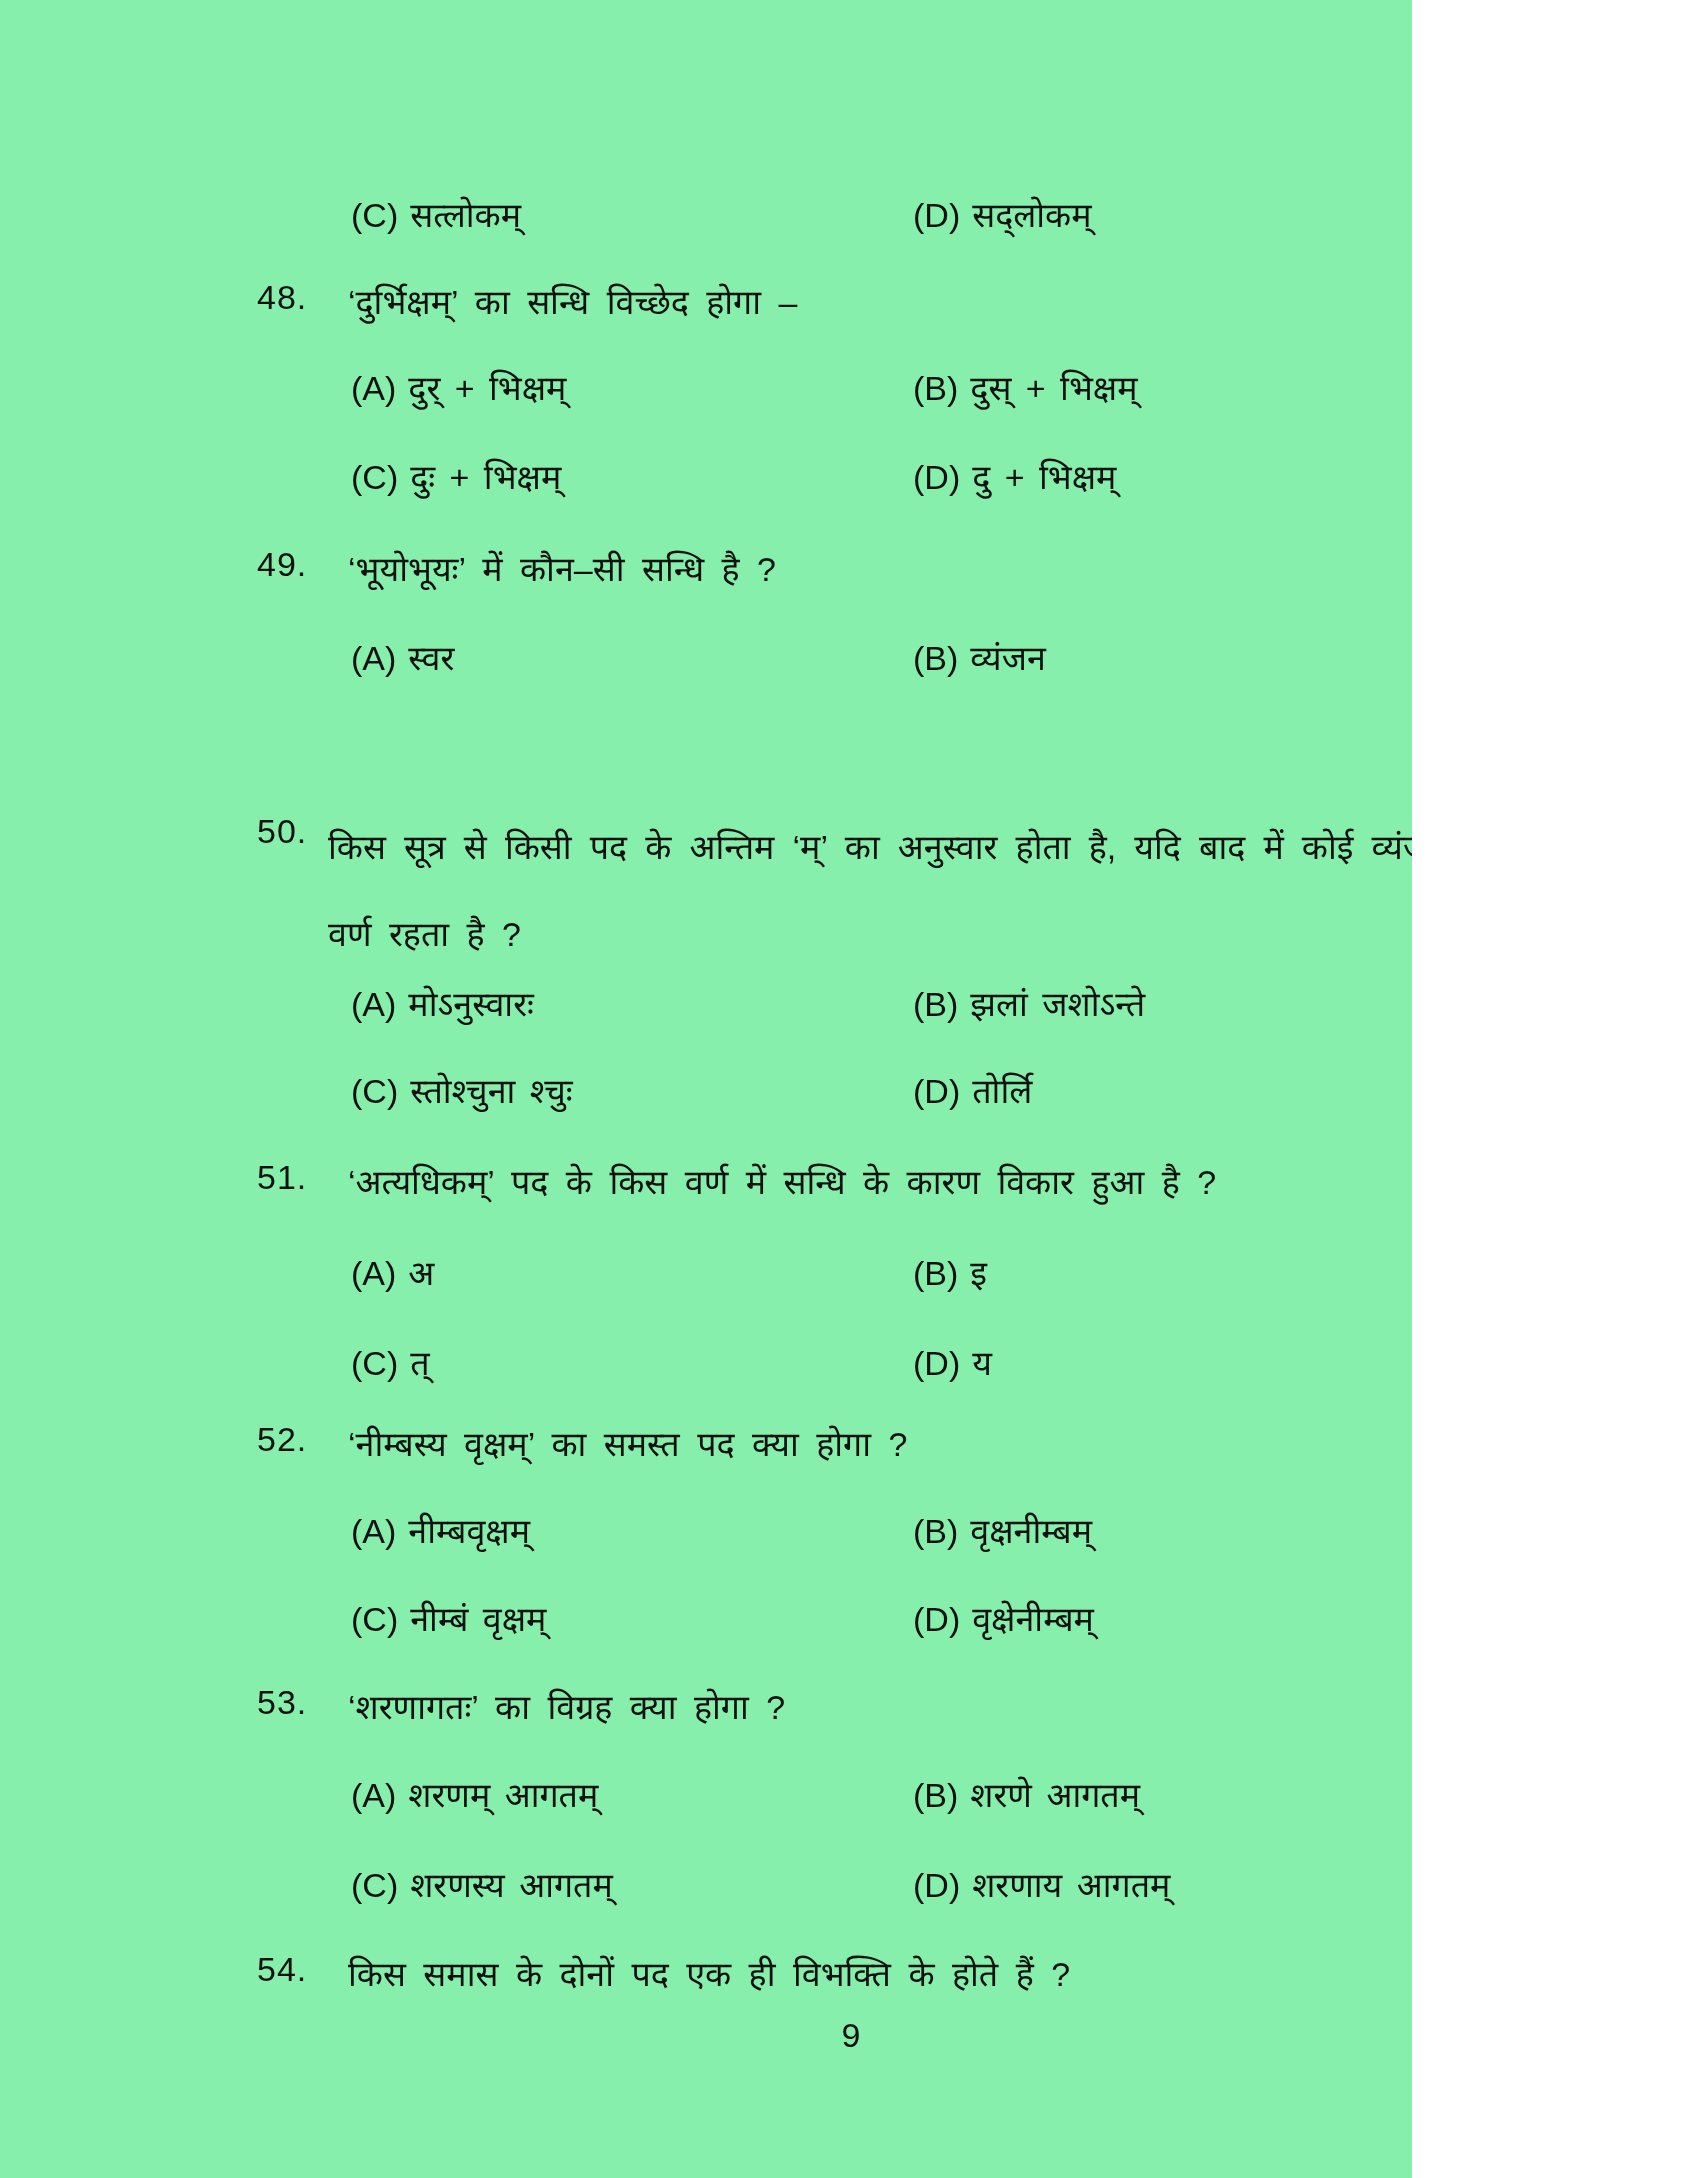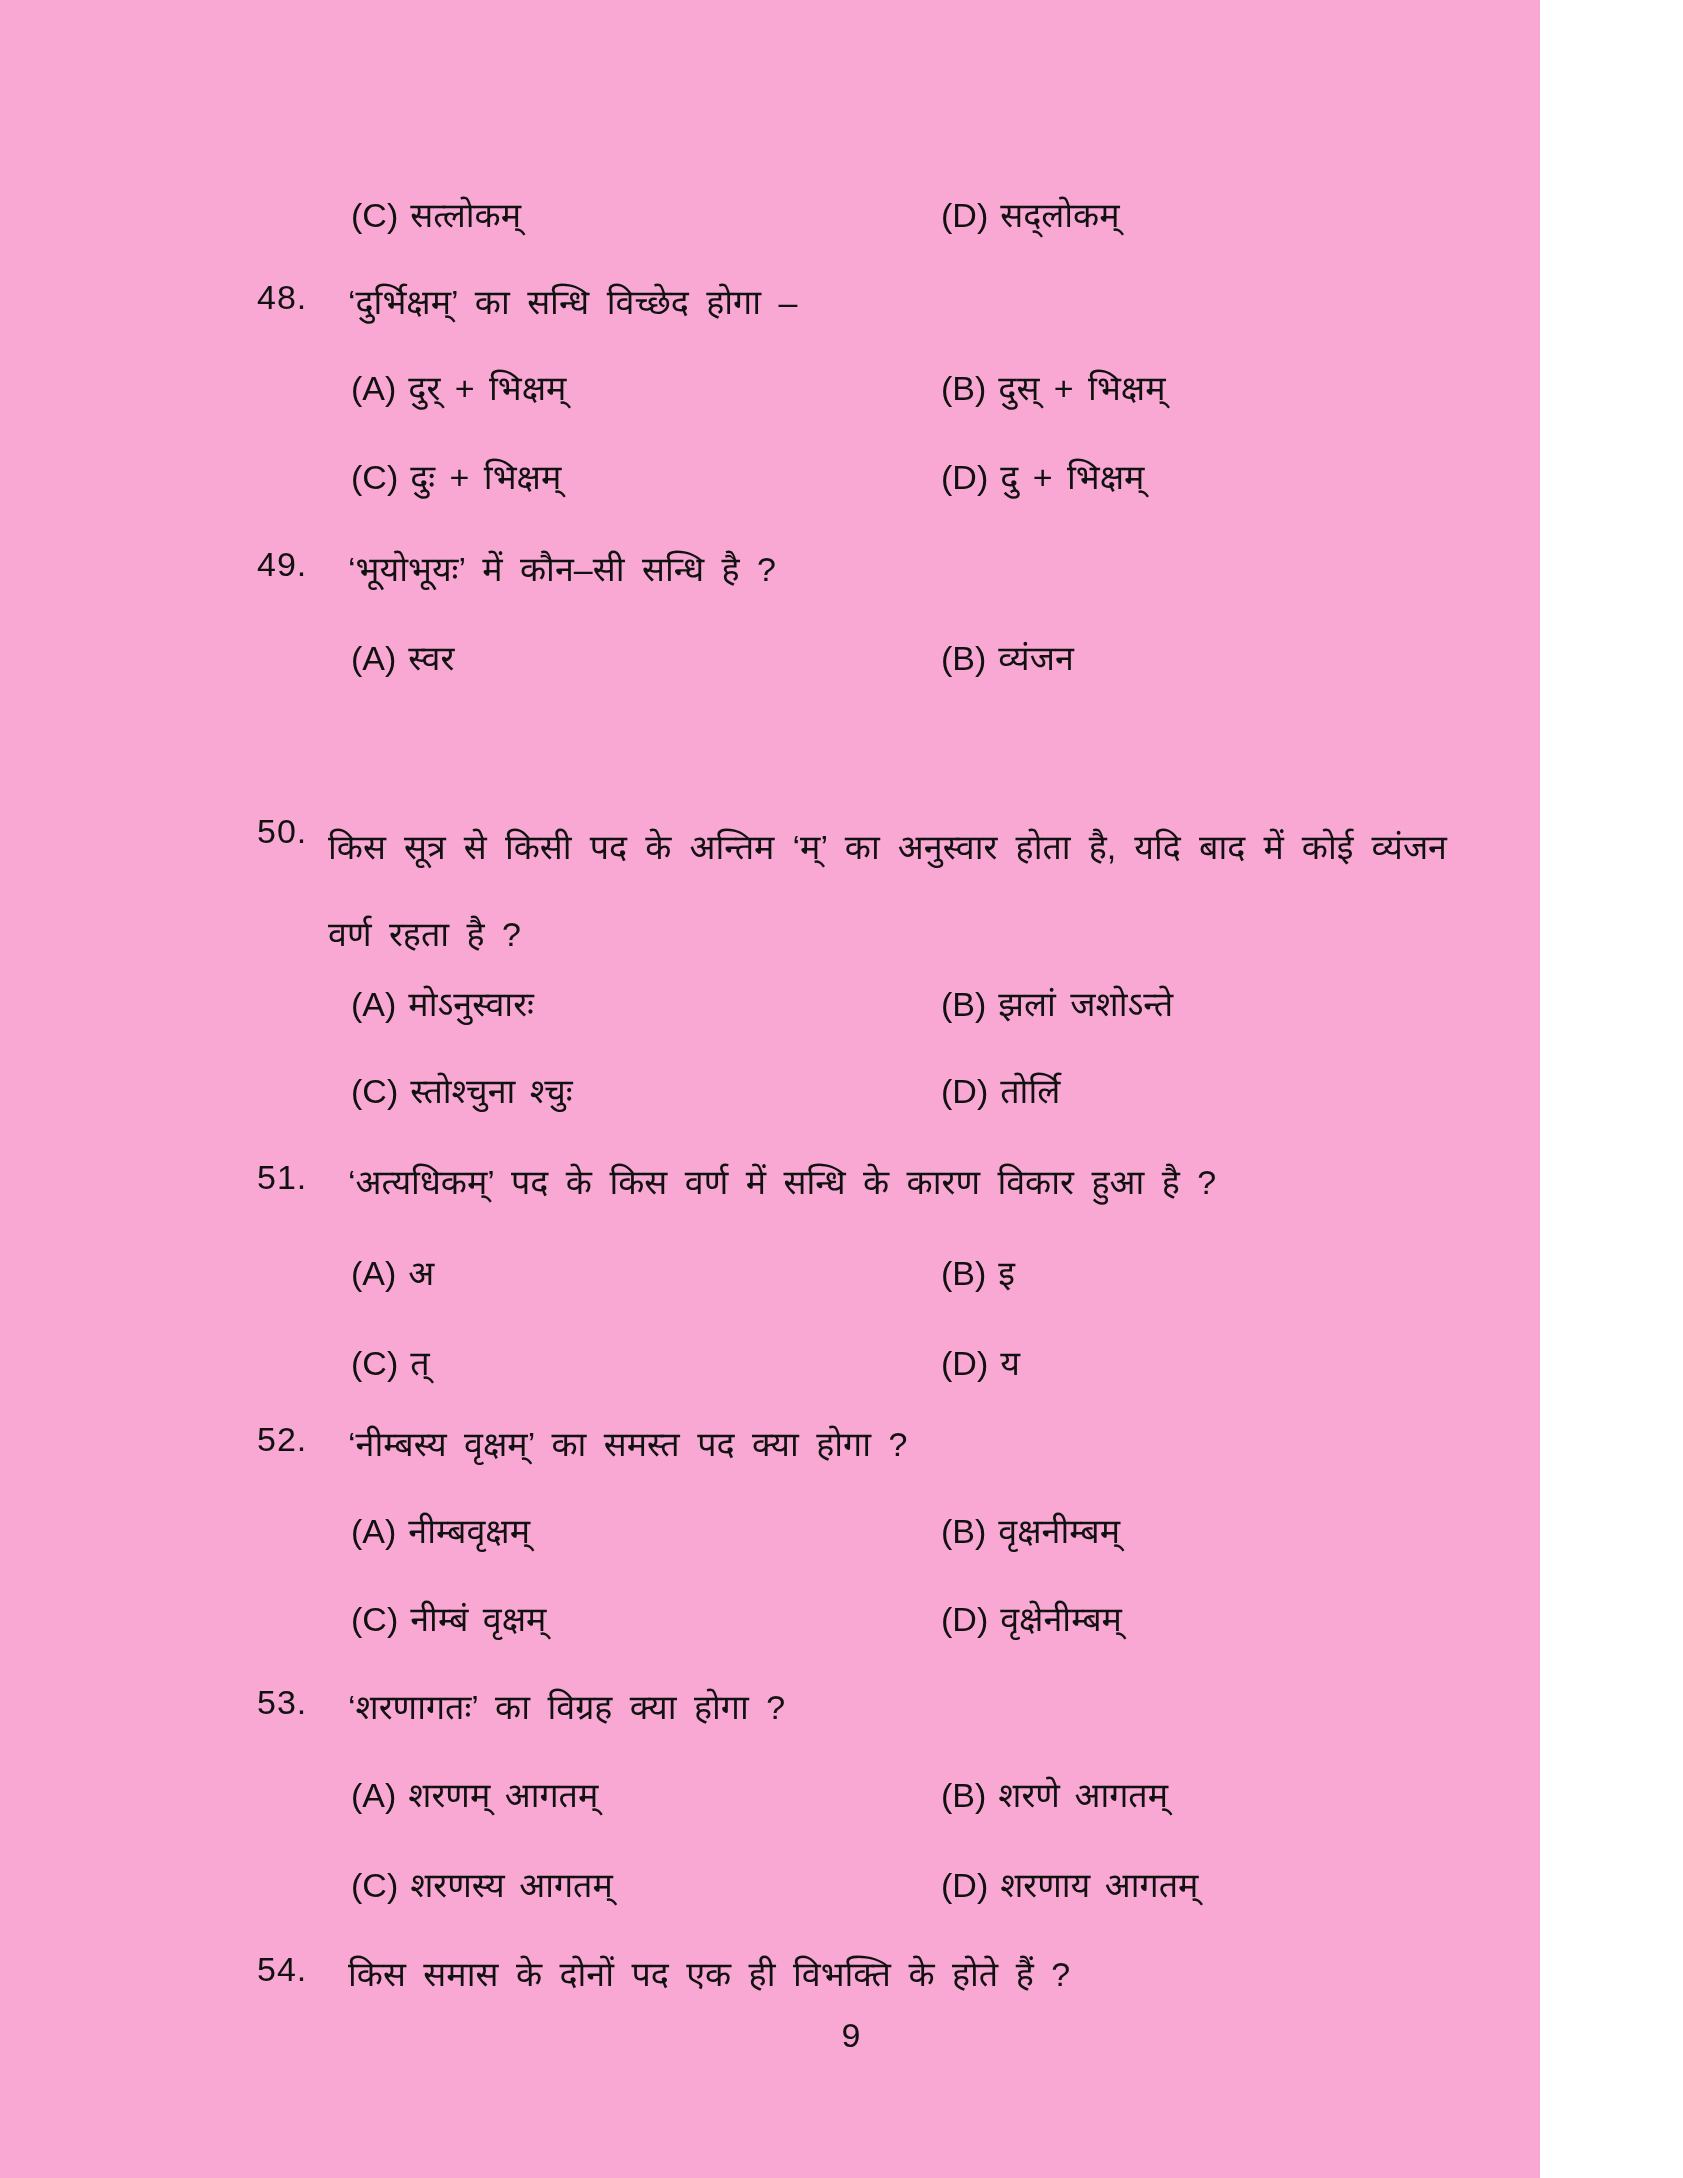--- a/index.html
+++ b/index.html
@@ -2,23 +2,23 @@
 <html><head>
 <meta charset="utf-8">
 <style>
   html, body {
     margin: 0;
     padding: 0;
     background: #ffffff;
   }
   .page {
     position: relative;
-    width: 1540px;
+    width: 1412px;
     height: 2178px;
-    background: #f9a8d4;
+    background: #86efac;
     color: #111111;
     font-family: "Liberation Sans", "DejaVu Sans", sans-serif;
     font-size: 34px;
     overflow: hidden;
   }
   .row {
     position: absolute;
     left: 0;
     width: 1683px;
     height: 69px;
@@ -45,21 +45,21 @@
     line-height: 87px;
     text-align: justify;
     word-spacing: 8px;
   }
   .opt {
     position: absolute;
     top: 0;
     white-space: nowrap;
   }
   .opt.col-a { left: 351px; }
-  .opt.col-b { left: 913px; margin-left: 28px; }
+  .opt.col-b { left: 913px; }
   .opt-label {
     display: inline-block;
     margin-right: 12px;
   }
   .opt-text {
     word-spacing: 5px;
   }
   .page-number {
     position: absolute;
     left: 851px;

